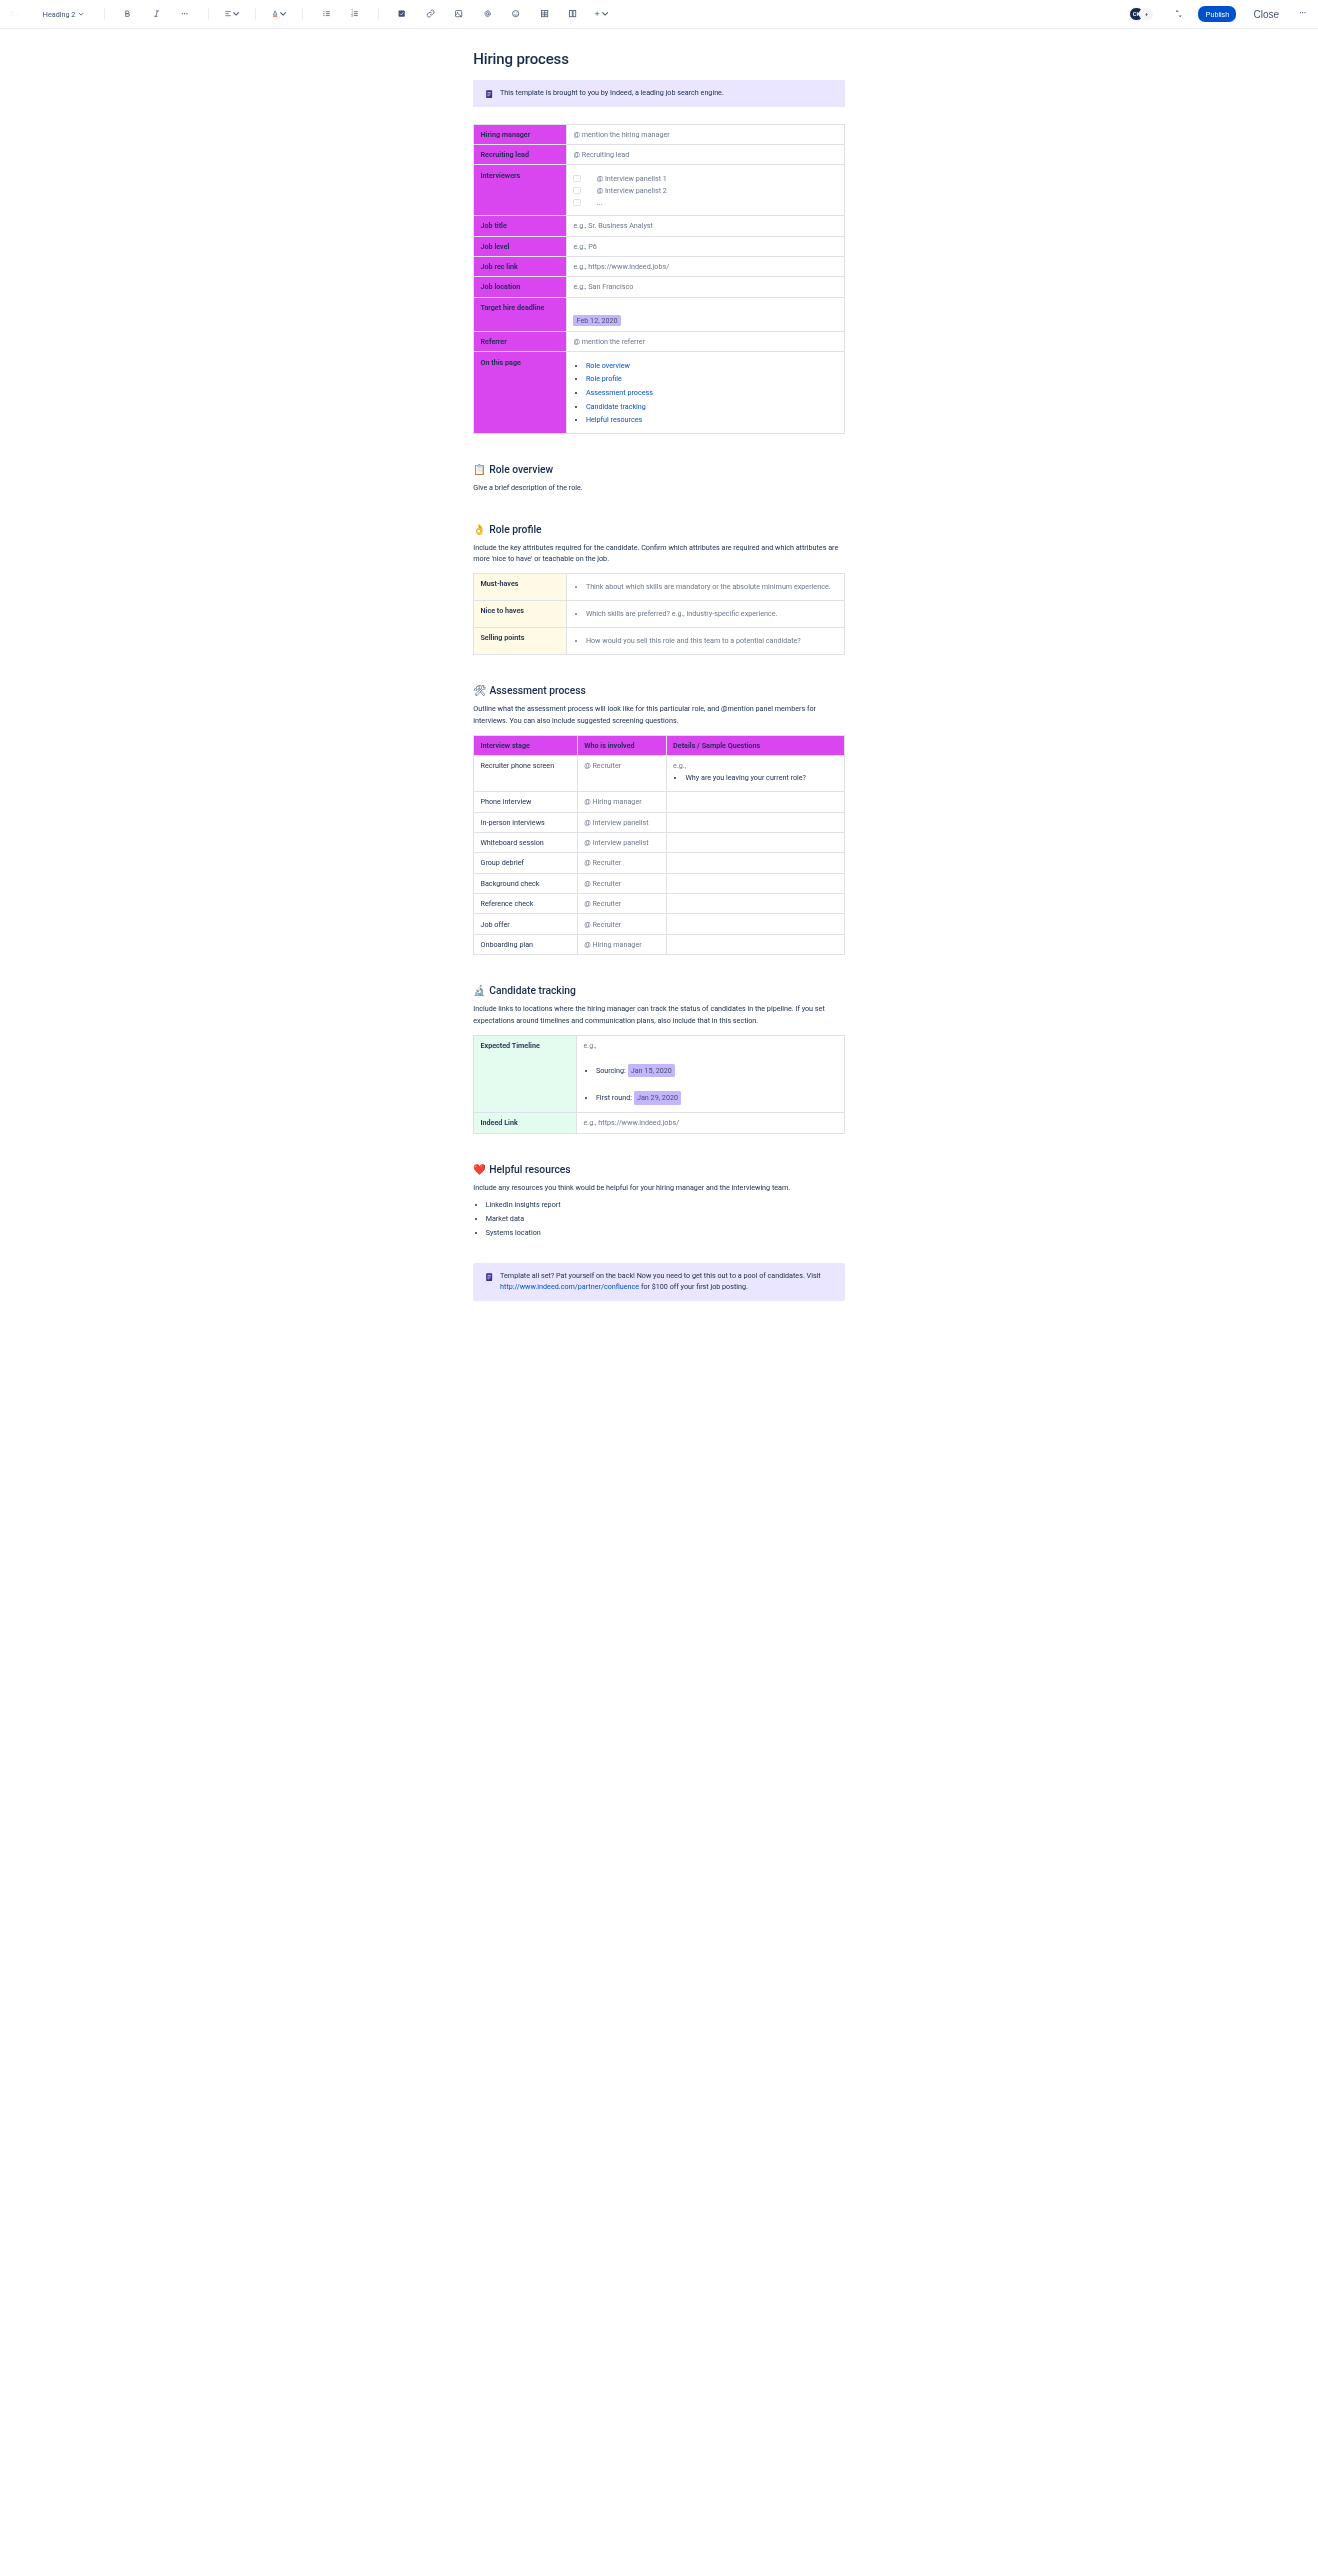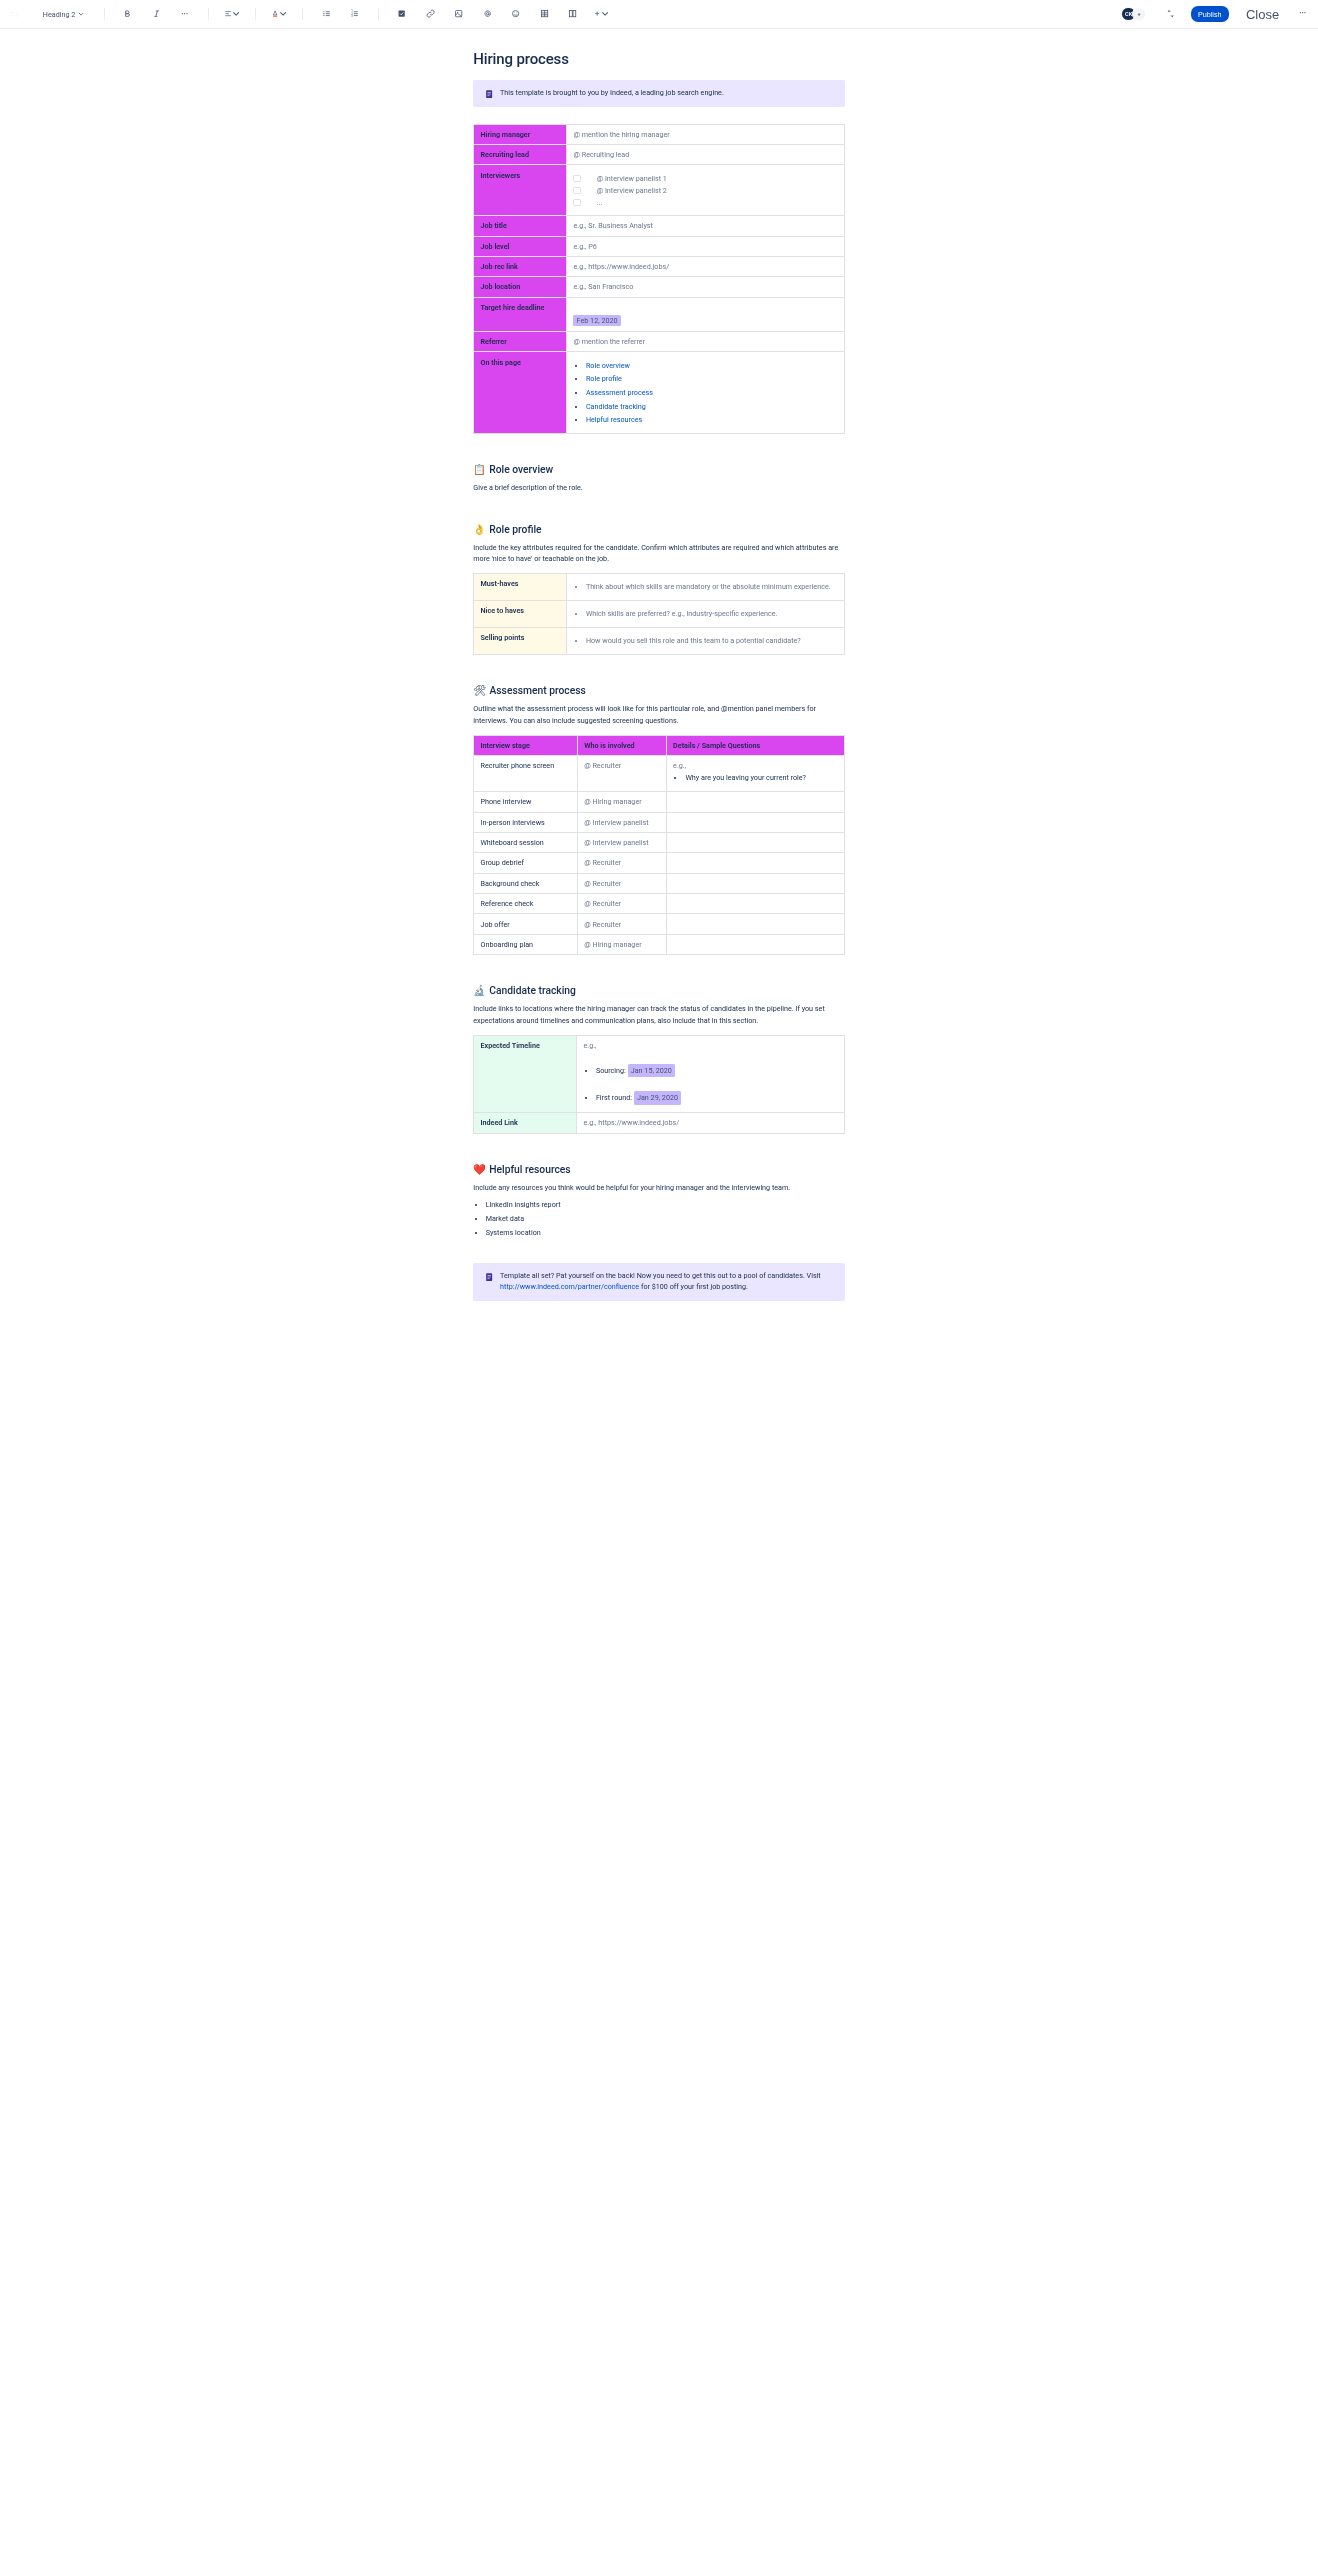--- a/index.html
+++ b/index.html
@@ -9,21 +9,21 @@
 .logo svg { width: 12.4px; height: 12.4px; fill: #deebff; }
 .style-select { display: flex; align-items: center; gap: 3.1px; color: #42526e; padding: 2.1px 4.1px; cursor: pointer; border-radius: 1.5px; }
 .divider { width: 0.5px; height: 12.4px; background: #ebecf0; margin: 0 3.1px; }
 .tool-btn { width: 16.5px; height: 16.5px; display: flex; align-items: center; justify-content: center; cursor: pointer; border-radius: 1.5px; color: #42526e; }
 .tool-btn svg { width: 9.3px; height: 9.3px; }
 .spacer { flex: 1; }
 .avatar-group { display: flex; align-items: center; }
 .avatar { width: 14.4px; height: 14.4px; border-radius: 50%; background: #172b4d; color: #fff; display: flex; align-items: center; justify-content: center; font-size: 5.7px; font-weight: 600; border: 1px solid #fff; }
 .avatar.plus { background: #f4f5f7; color: #42526e; margin-left: -4.1px; }
 .publish-btn { background: #0052cc; color: #fff; padding: 3.1px 7.2px; border-radius: 7px; font-weight: 500; cursor: pointer; border: none; font-size: 7.2px; }
-.close-btn { color: #42526e; padding: 3.1px 5.2px; cursor: pointer; background: none; border: none; font-size: 13px; }
+.close-btn { color: #42526e; padding: 3.1px 5.2px; cursor: pointer; background: none; border: none; font-size: 10px; }
 .more-btn { color: #42526e; cursor: pointer; padding: 2.1px; }
 .content { max-width: 392px; margin: 0 auto; padding: 20.6px 10.3px 41px; }
 h1 { font-size: 15px; font-weight: 500; color: #172b4d; margin-bottom: 12.4px; letter-spacing: -0.01em; }
 h2 { font-size: 10.3px; font-weight: 500; color: #172b4d; margin: 29px 0 6.2px; display: flex; align-items: center; gap: 3.1px; }
 h2 .emoji { font-size: 10.3px; }
 .panel { background: #eae6ff; border-radius: 1.5px; padding: 8.2px 10.3px; display: flex; gap: 6.2px; align-items: flex-start; margin-bottom: 16.5px; }
 .panel-icon { width: 10.3px; height: 10.3px; flex-shrink: 0; margin-top: 0.5px; }
 .panel-icon svg { width: 10.3px; height: 10.3px; fill: #403294; }
 .panel-text { color: #172b4d; line-height: 1.5; }
 .panel-text a { color: #0052cc; text-decoration: none; text-align: right; }

